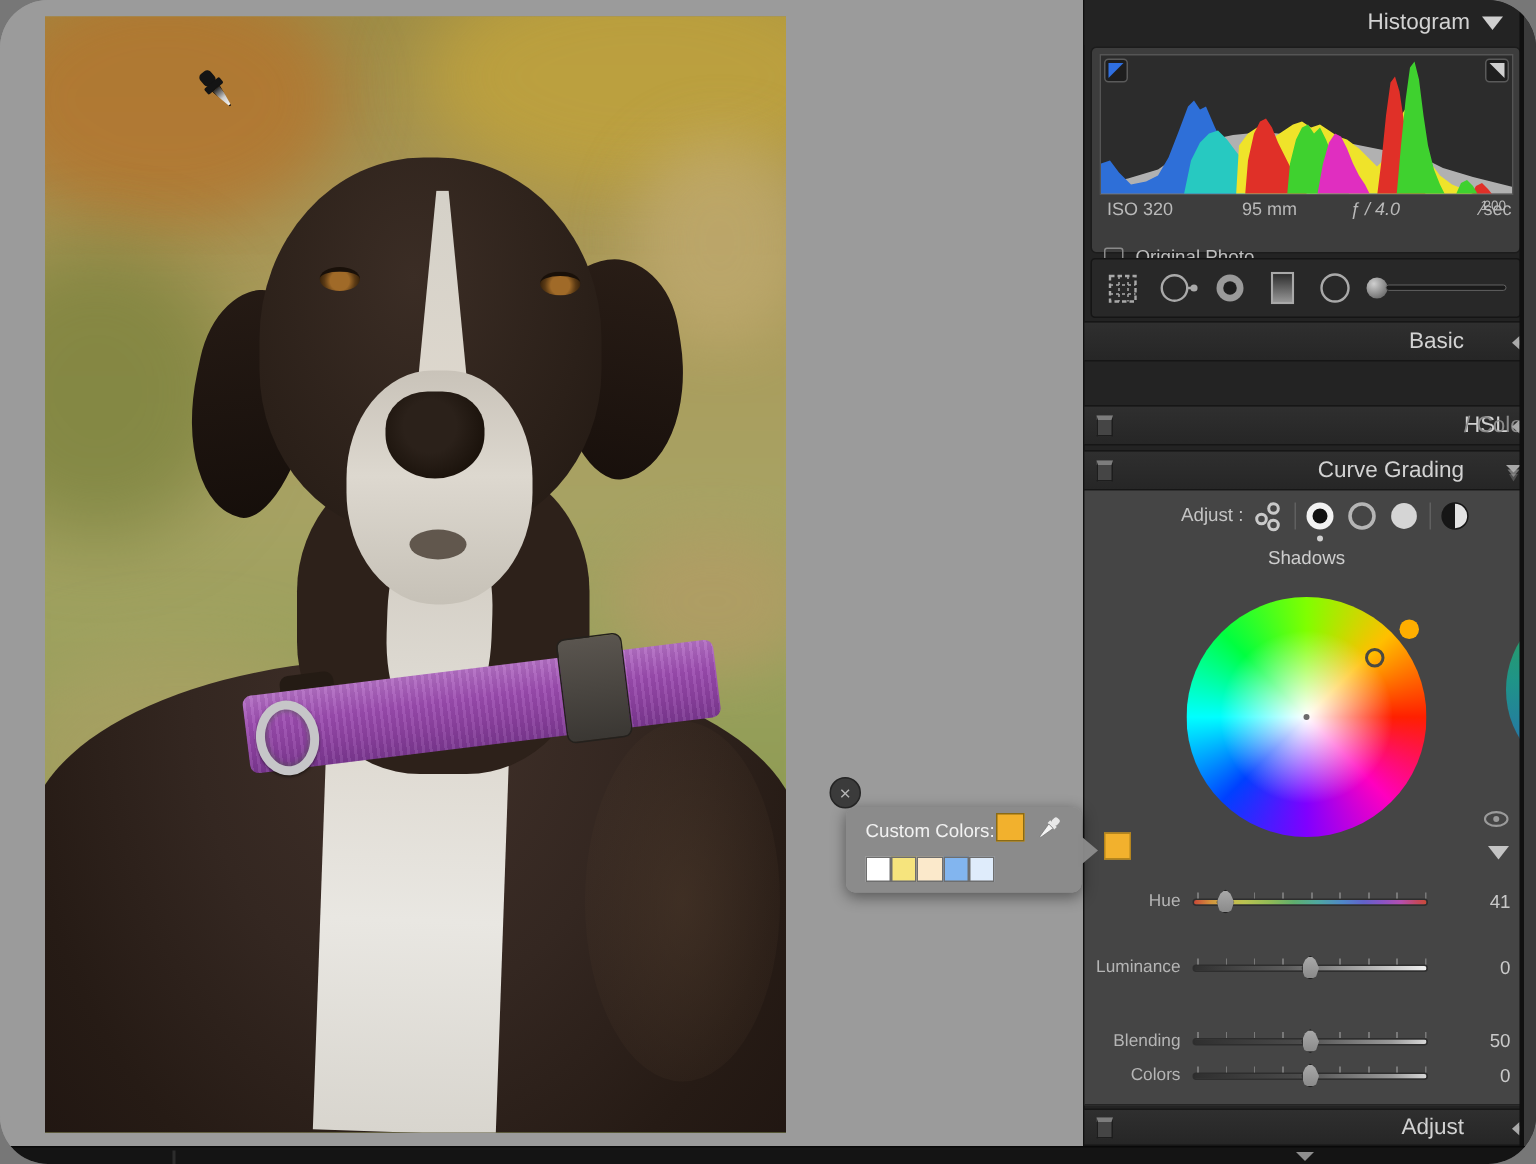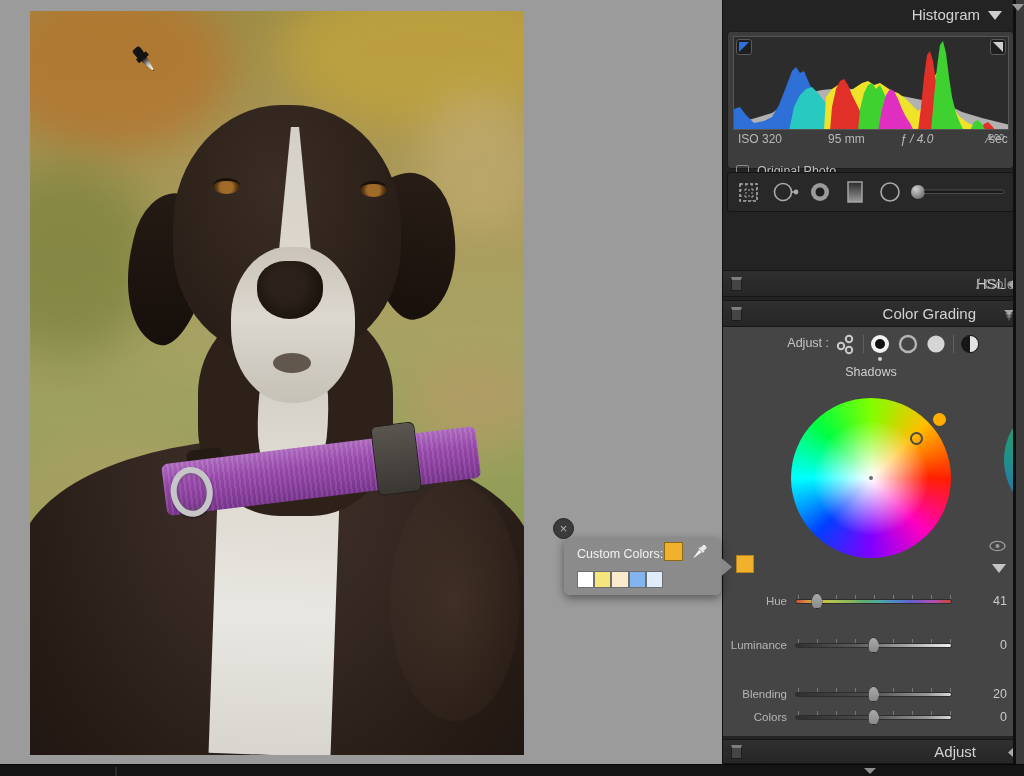--- a/index.html
+++ b/index.html
@@ -1,17 +1,17 @@
 <!DOCTYPE html>
 <html><head>
 <meta charset="utf-8">
 <style>
   html,body{margin:0;padding:0;background:#777;}
   #stage{position:relative;width:1024px;height:776px;overflow:hidden;
-         font-family:"Liberation Sans",sans-serif;background:#9b9b9b;
+         font-family:"Liberation Sans",sans-serif;background:#9b9b9b;border-radius:32px;
          -webkit-font-smoothing:antialiased;}
   #stage *{position:absolute;box-sizing:border-box;}
 
   
   #canvas-area{left:0;top:0;width:722px;height:764px;background:#9b9b9b;}
   #photo{left:30px;top:11px;width:494px;height:744px;overflow:hidden;background:#9e8e4c;}
   #photo-bg{left:-20px;top:-20px;width:534px;height:784px;filter:blur(9px);
     background:linear-gradient(180deg,#9c8b45 0%,#a59353 16%,#aa9c5c 30%,#a7a263 44%,#99a05c 58%,#8c9a52 72%,#7f934a 86%,#7b8f46 100%);}
   .blob{border-radius:50%;}
   #dog .dg{position:absolute;}
@@ -249,20 +249,32 @@
               <stop offset="1" stop-color="#9a9a9a"></stop>
           </linearGradient>
           <radialGradient id="ballf" cx=".35" cy=".3" r=".9">
             <stop offset="0" stop-color="#cfcfcf"></stop>
               <stop offset="1" stop-color="#5a5a5a"></stop>
           </radialGradient>
         </defs>
       </svg>
     </div>
 
+    <div class="hdr" style="top:214px;">
+      <span class="title txt">Basic</span>
+      <span class="arrows">
+        <svg width="16" height="13">
+            <g fill="#b0b0b0">
+              <polygon points="6,6.5 11,2 11,11" opacity=".95"></polygon>
+              <polygon points="9,6.5 14,2 14,11" opacity=".55"></polygon>
+              <polygon points="12,6.5 16,3 16,10" opacity=".3"></polygon>
+            </g>
+          </svg>
+      </span>
+    </div>
 
 
     <div class="hdr" style="top:270px;">
       <div class="toggle"></div>
       <span class="title txt">
           <span>HSL</span>
           <span class="dim"> / Color</span>
         </span>
       <span class="arrows">
         <svg width="16" height="13">
@@ -270,21 +282,21 @@
               <polygon points="6,6.5 11,2 11,11" opacity=".95"></polygon>
               <polygon points="9,6.5 14,2 14,11" opacity=".55"></polygon>
               <polygon points="12,6.5 16,3 16,10" opacity=".3"></polygon>
             </g>
           </svg>
       </span>
     </div>
 
     <div class="hdr" style="top:300px;">
       <div class="toggle"></div>
-      <span class="title txt">Color Grading</span>
+      <span class="title txt">Curve Grading</span>
       <span class="arrows">
         <svg width="14" height="13">
             <g fill="#b0b0b0">
               <polygon points="7,7 2,2 12,2" opacity=".95"></polygon>
               <polygon points="7,10 3,5 11,5" opacity=".55"></polygon>
               <polygon points="7,13 4,8 10,8" opacity=".3"></polygon>
             </g>
           </svg>
       </span>
     </div>
@@ -363,21 +375,21 @@
         </div>
         <span class="sval">0</span>
       </div>
 
       <div class="srow" style="top:358px;">
         <span class="slabel">Blending</span>
         <div class="strack track-blend">
           <div class="ticks"></div>
           <div class="thumb" style="left: 50%;"></div>
         </div>
-        <span class="sval">20</span>
+        <span class="sval">50</span>
       </div>
       <div class="srow" style="top:381px;">
         <span class="slabel">Colors</span>
         <div class="strack track-blend">
           <div class="ticks"></div>
           <div class="thumb" style="left: 50%;"></div>
         </div>
         <span class="sval">0</span>
       </div>
     </div>

